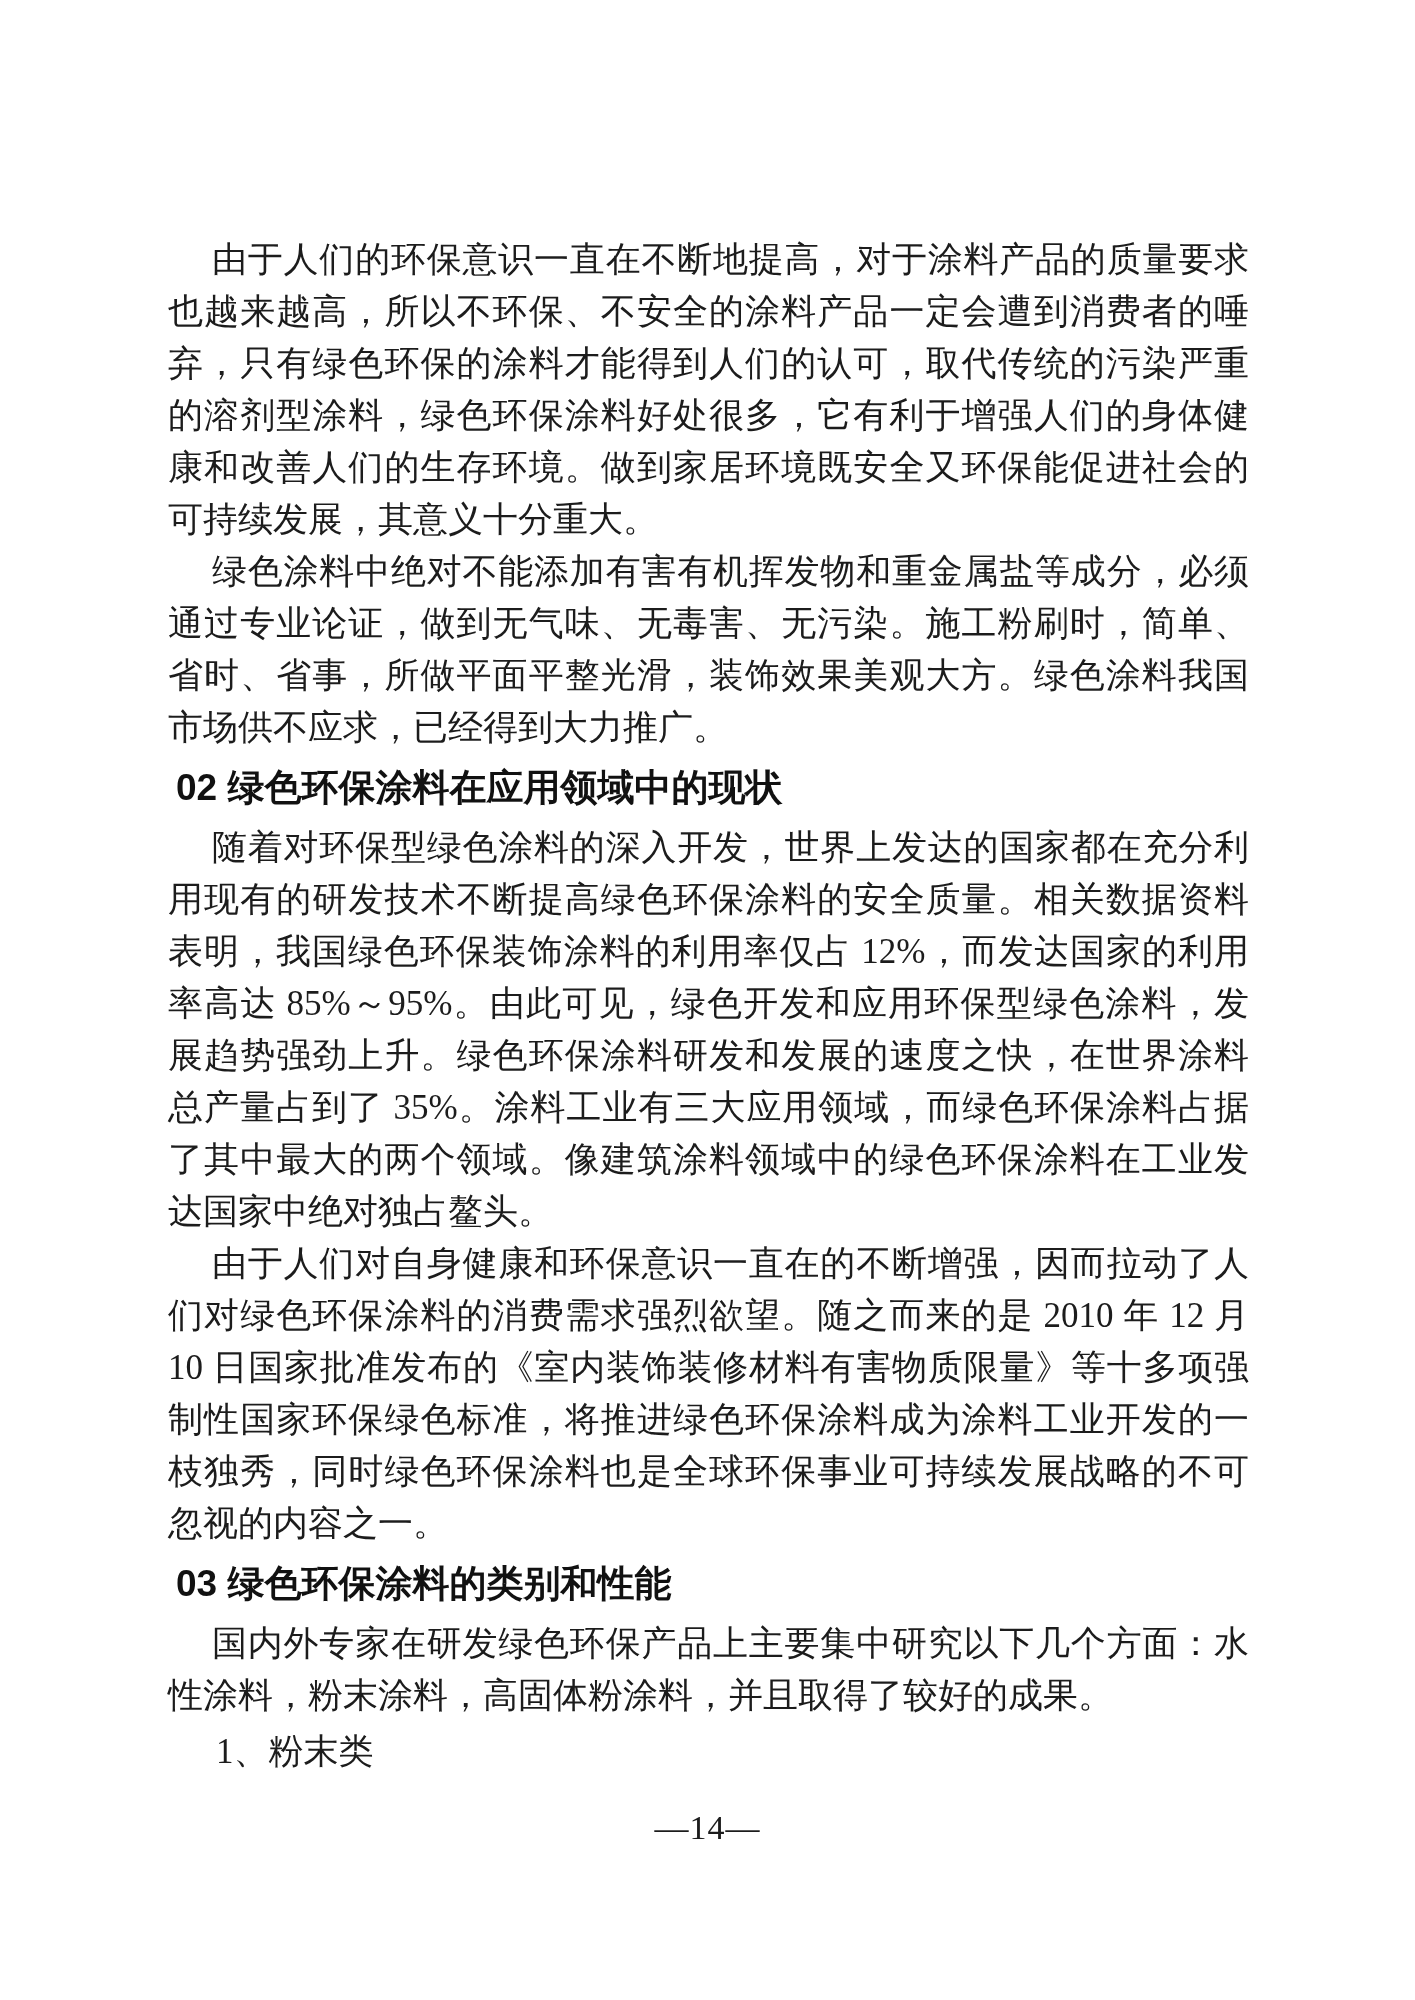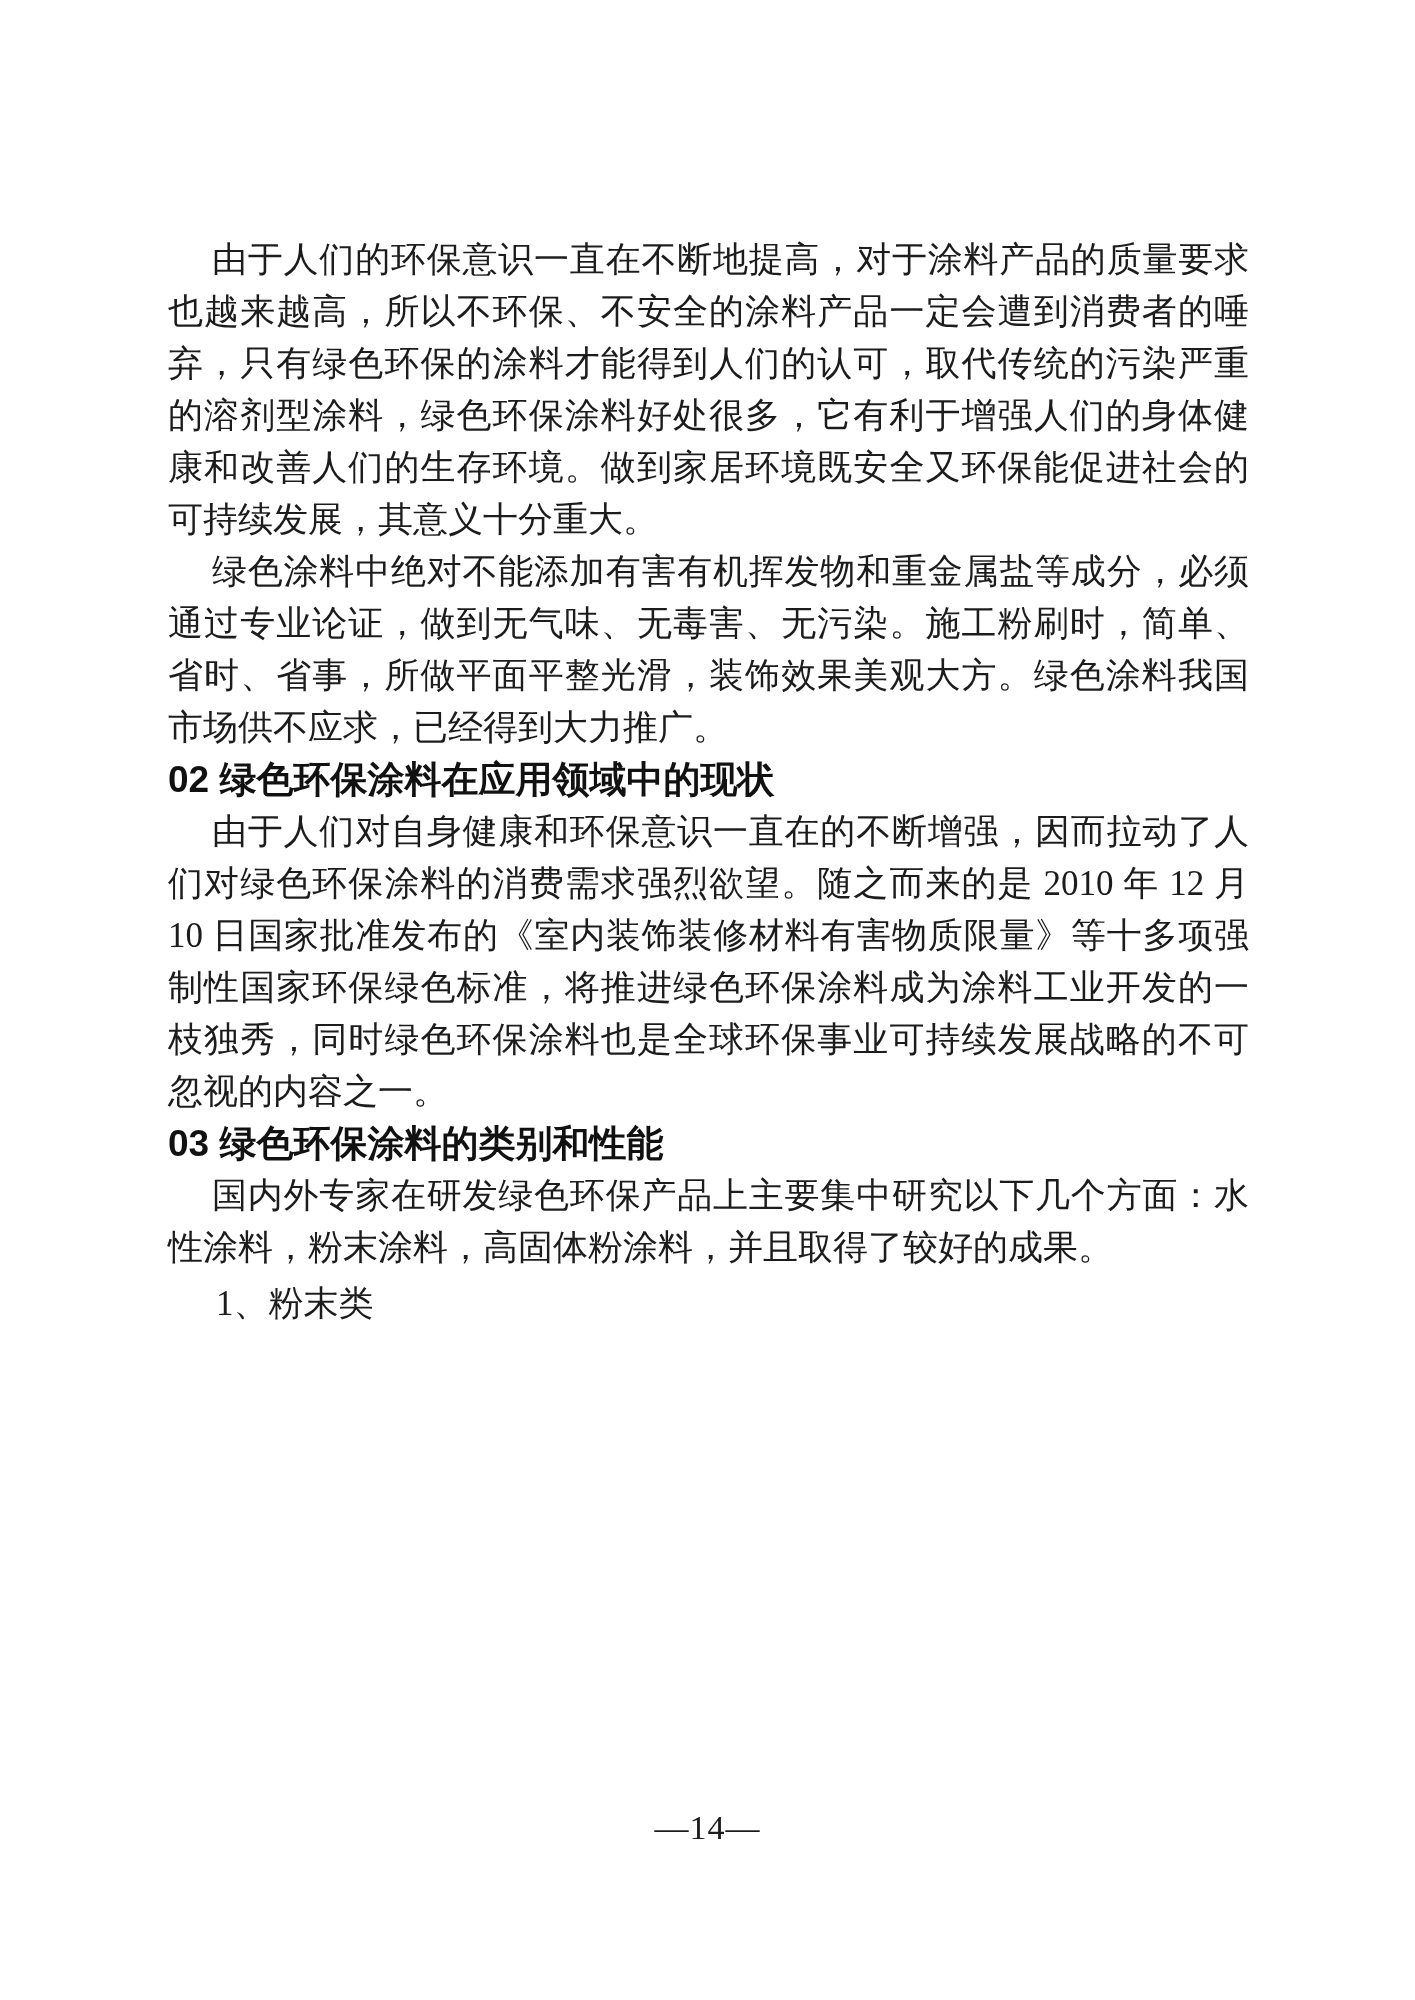--- a/index.html
+++ b/index.html
@@ -25,21 +25,21 @@
   .para {
     margin: 0;
     font-size: 35px;
     line-height: 52px;
     text-align: justify;
     text-indent: 44px;
     word-break: normal;
     color: #1c1c1c;
   }
   .heading {
-    margin: 0;
+    margin: 8px;
     font-size: 37px;
     line-height: 52px;
     font-weight: bold;
     font-family: "Liberation Sans", "DejaVu Sans", sans-serif;
     color: #111111;
     text-align: left;
     text-indent: 0;
   }
   .list-line {
     margin: 4px;
@@ -65,20 +65,21 @@
   }
 </style>
 </head>
 <body>
 
 <div class="page">
   <main class="content">
     <p class="para">由于人们的环保意识一直在不断地提高，对于涂料产品的质量要求也越来越高，所以不环保、不安全的涂料产品一定会遭到消费者的唾弃，只有绿色环保的涂料才能得到人们的认可，取代传统的污染严重的溶剂型涂料，绿色环保涂料好处很多，它有利于增强人们的身体健康和改善人们的生存环境。做到家居环境既安全又环保能促进社会的可持续发展，其意义十分重大。</p>
     <p class="para">绿色涂料中绝对不能添加有害有机挥发物和重金属盐等成分，必须通过专业论证，做到无气味、无毒害、无污染。施工粉刷时，简单、省时、省事，所做平面平整光滑，装饰效果美观大方。绿色涂料我国市场供不应求，已经得到大力推广。</p>
     <h2 class="heading">02 绿色环保涂料在应用领域中的现状</h2>
+    <p class="para">随着对环保型绿色涂料的深入开发，世界上发达的国家都在充分利用现有的研发技术不断提高绿色环保涂料的安全质量。相关数据资料表明，我国绿色环保装饰涂料的利用率仅占 12%，而发达国家的利用率高达 85%～95%。由此可见，绿色开发和应用环保型绿色涂料，发展趋势强劲上升。绿色环保涂料研发和发展的速度之快，在世界涂料总产量占到了 35%。涂料工业有三大应用领域，而绿色环保涂料占据了其中最大的两个领域。像建筑涂料领域中的绿色环保涂料在工业发达国家中绝对独占鳌头。</p>
     <p class="para">由于人们对自身健康和环保意识一直在的不断增强，因而拉动了人们对绿色环保涂料的消费需求强烈欲望。随之而来的是 2010 年 12 月 10 日国家批准发布的《室内装饰装修材料有害物质限量》等十多项强制性国家环保绿色标准，将推进绿色环保涂料成为涂料工业开发的一枝独秀，同时绿色环保涂料也是全球环保事业可持续发展战略的不可忽视的内容之一。</p>
     <h2 class="heading">03 绿色环保涂料的类别和性能</h2>
     <p class="para">国内外专家在研发绿色环保产品上主要集中研究以下几个方面：水性涂料，粉末涂料，高固体粉涂料，并且取得了较好的成果。</p>
     <p class="list-line">1、粉末类</p>
   </main>
 
   <div class="footer">
     <span class="page-number">—14—</span>
   </div>
 </div>

